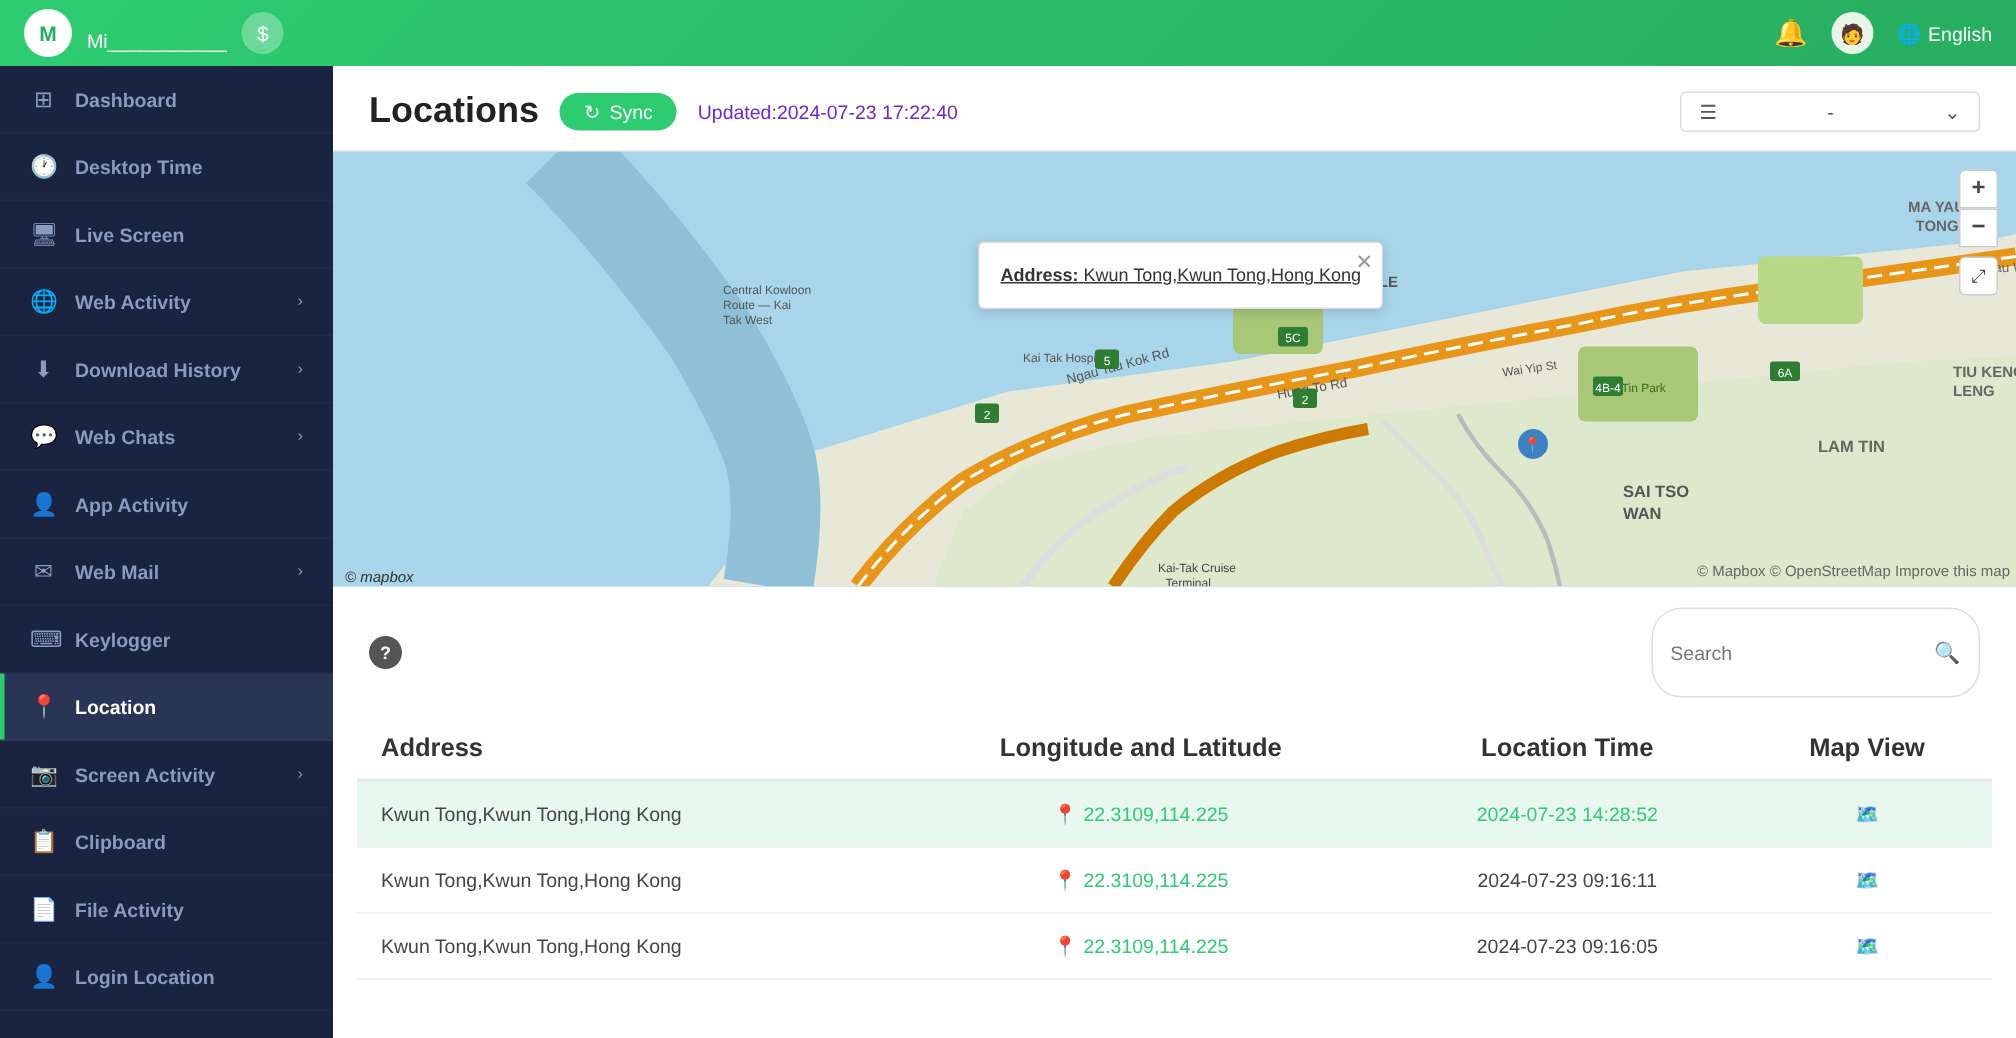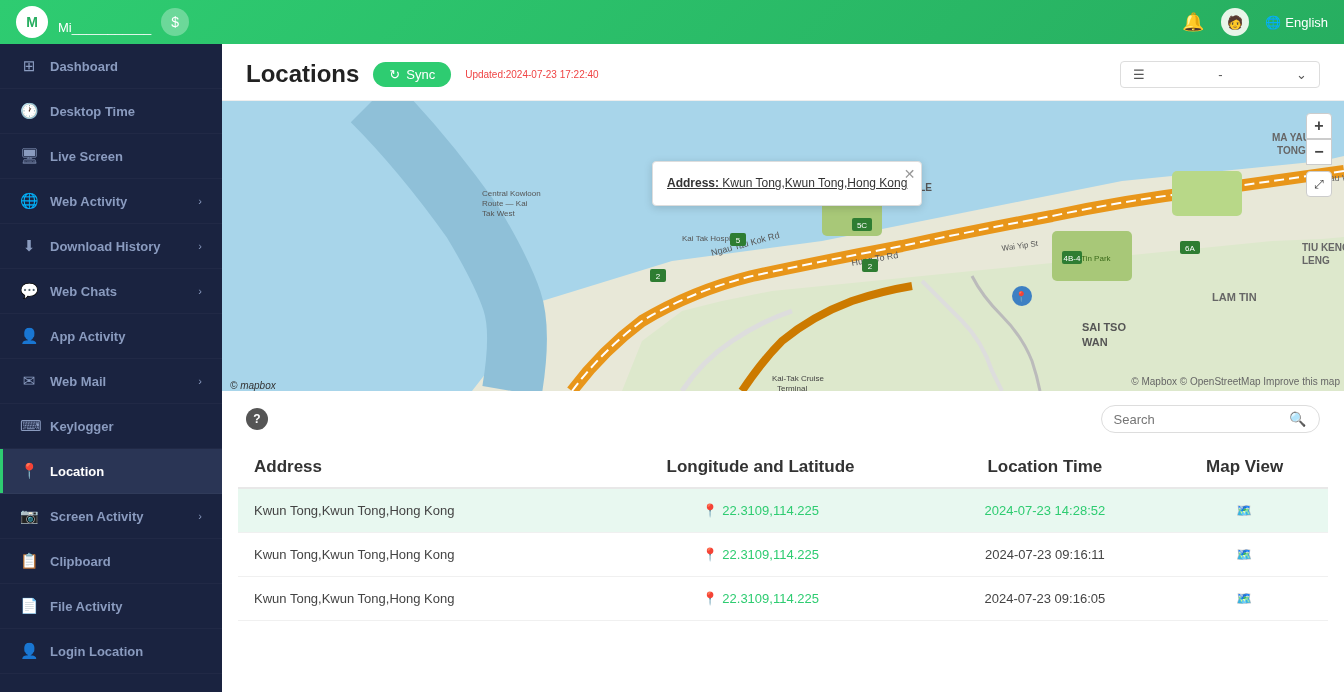--- a/index.html
+++ b/index.html
@@ -99,21 +99,21 @@
       border: none;
       border-radius: 20px;
       padding: 5px 16px;
       font-size: 13px;
       cursor: pointer;
       display: flex;
       align-items: center;
       gap: 6px;
     }
     .sync-icon { font-size: 13px; }
-    .updated-text { color: #ef4444; font-size: 10px; }
+    .updated-text { color: #6d28d9; font-size: 13px; }
     .header-right { margin-left: auto; display: flex; align-items: center; gap: 8px; }
     .dropdown-btn {
       background: #fff;
       border: 1px solid #ddd;
       border-radius: 4px;
       padding: 5px 12px;
       font-size: 13px;
       color: #555;
       cursor: pointer;
       display: flex;
@@ -229,21 +229,21 @@
       font-size: 12px;
       font-weight: bold;
       cursor: pointer;
     }
     .search-box {
       margin-left: auto;
       display: flex;
       align-items: center;
       border: 1px solid #ddd;
       border-radius: 20px;
-      padding: 5px 12px;
+      padding: 21px 12px;
       gap: 6px;
       background: #fff;
     }
     .search-input {
       border: none;
       outline: none;
       font-size: 13px;
       color: #555;
       width: 170px;
       background: transparent;

